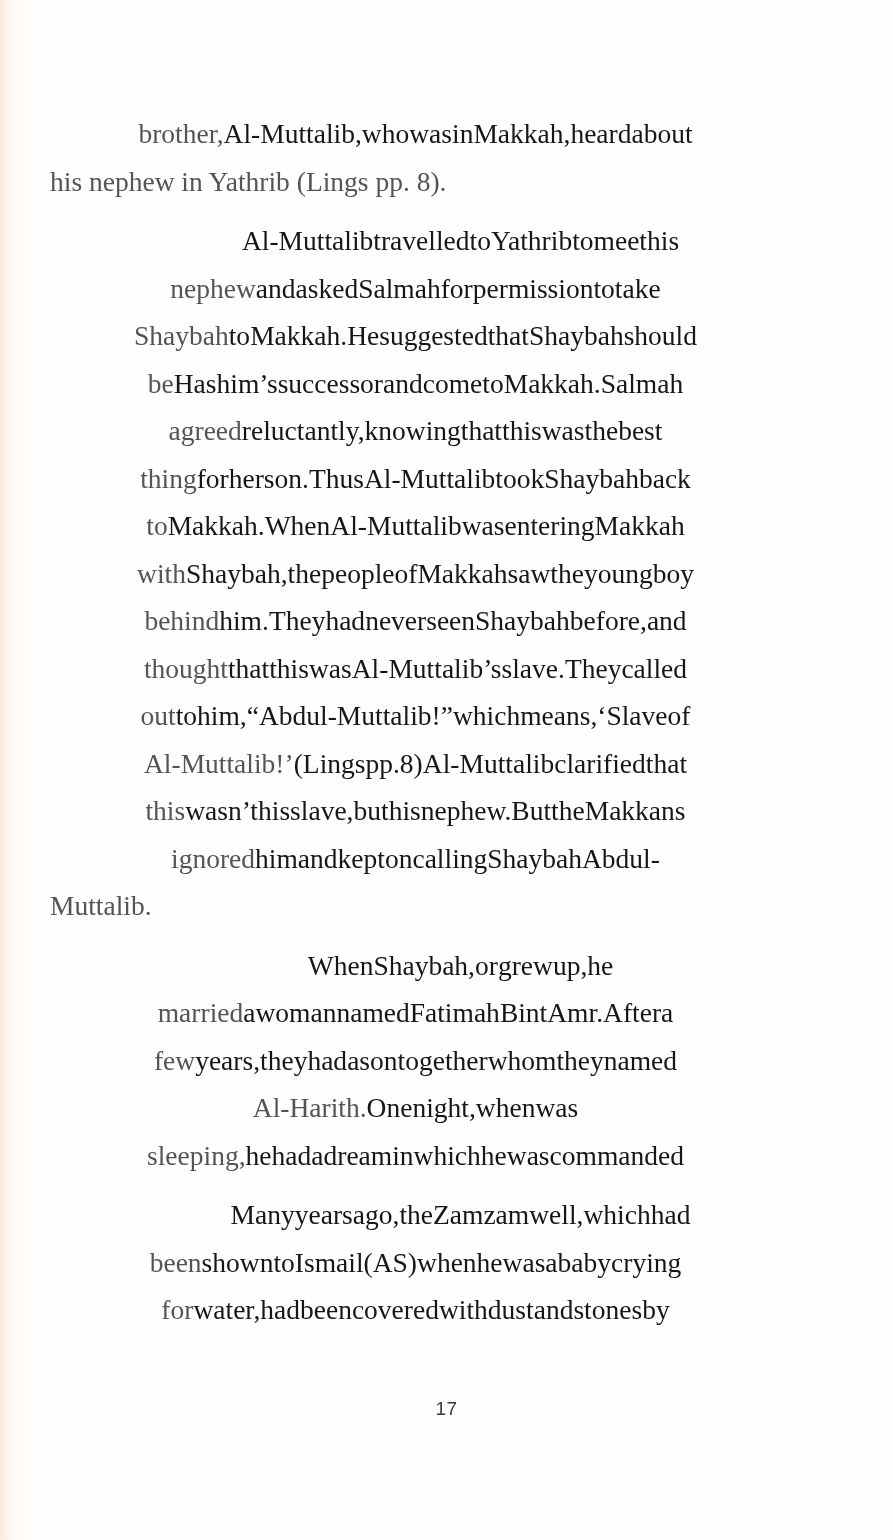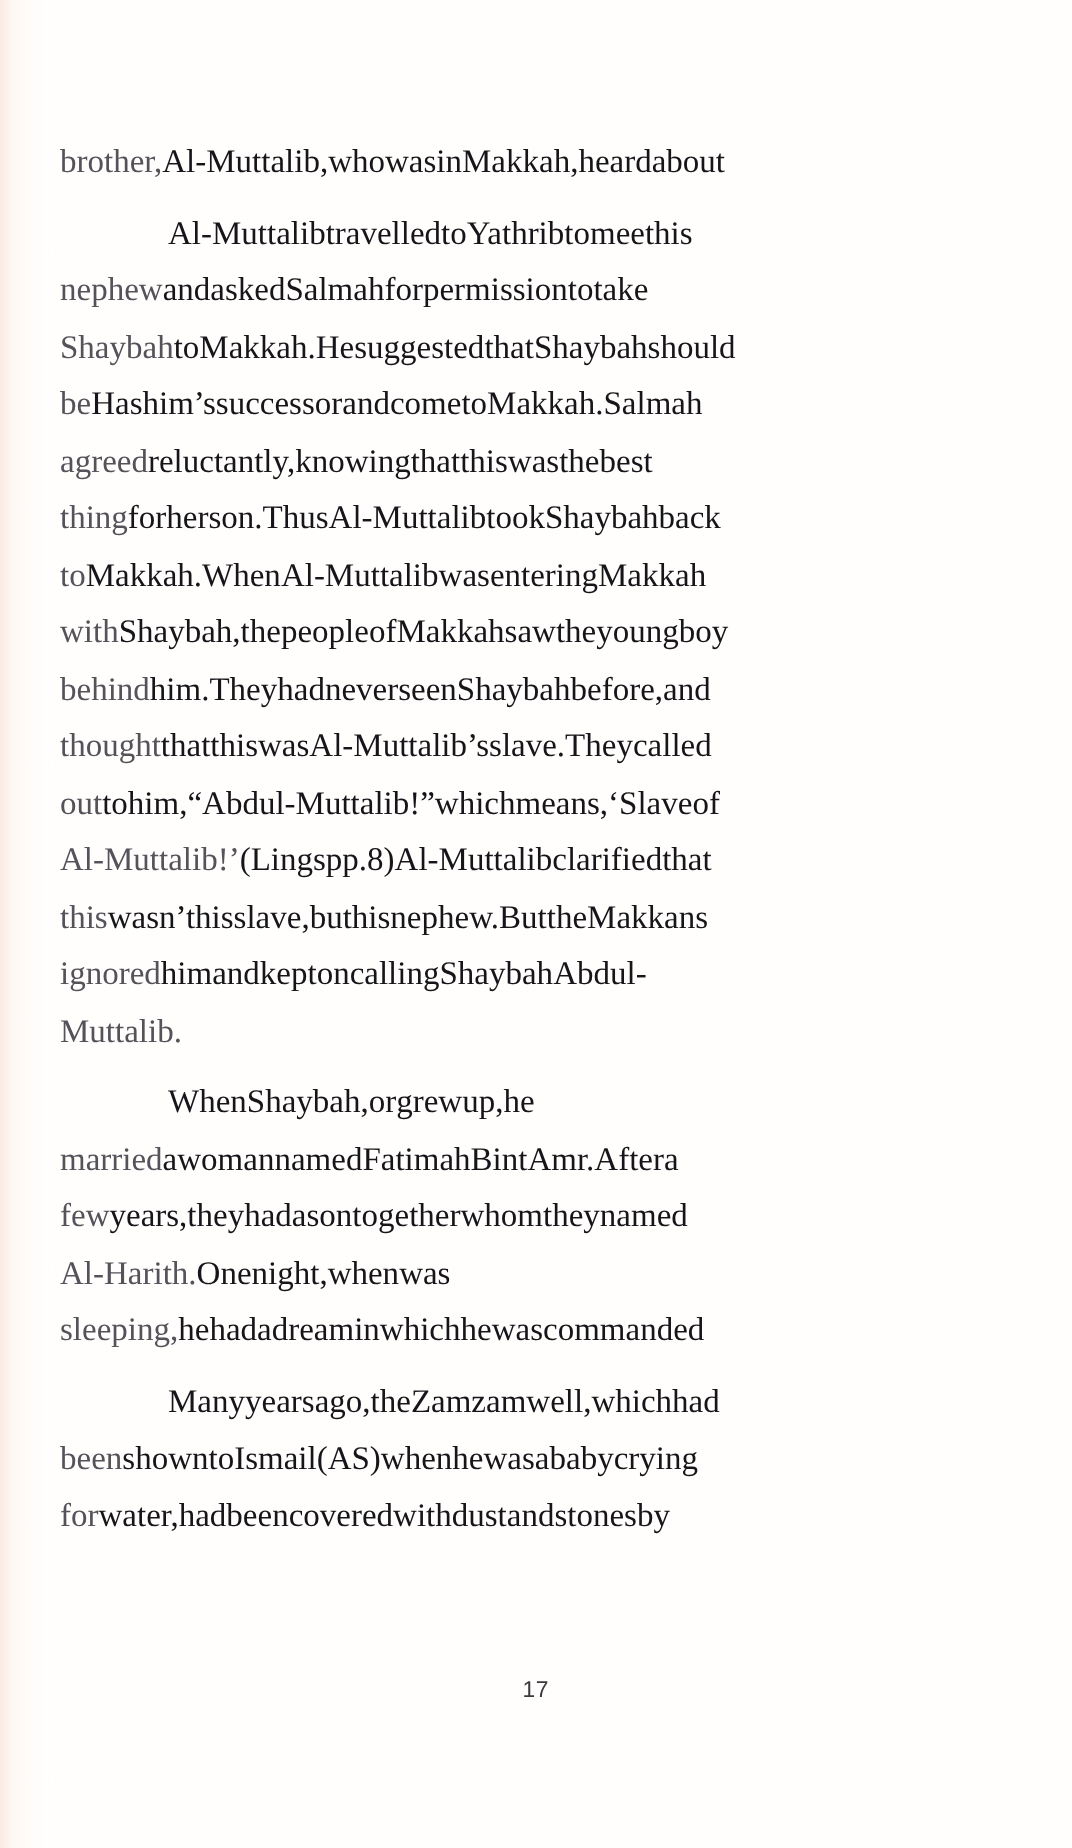--- a/index.html
+++ b/index.html
@@ -72,21 +72,21 @@
     color: #16161a;
     white-space: nowrap;
     text-align: justify;
     letter-spacing: 0;
   }
 
   
   .line.justify {
     display: flex;
     flex-direction: row;
-    justify-content: flex-start;
+    justify-content: center;
     width: 731px;
   }
 
   .line.justify > .w {
     white-space: pre;
   }
 
   
   .line.last {
     display: block;
@@ -131,20 +131,21 @@
         <div class="line justify">
           <span class="w fade">brother,</span>
           <span class="w">Al-Muttalib,</span>
           <span class="w">who</span>
           <span class="w">was</span>
           <span class="w">in</span>
           <span class="w">Makkah,</span>
           <span class="w">heard</span>
           <span class="w">about</span>
         </div>
+        <div class="line last"><span class="w fade">his nephew in Yathrib (Lings pp. 8).</span></div>
       </div>
       <div class="para spaced">
         <div class="line justify indent">
           <span class="w">Al-Muttalib</span>
           <span class="w">travelled</span>
           <span class="w">to</span>
           <span class="w">Yathrib</span>
           <span class="w">to</span>
           <span class="w">meet</span>
           <span class="w">his</span>

